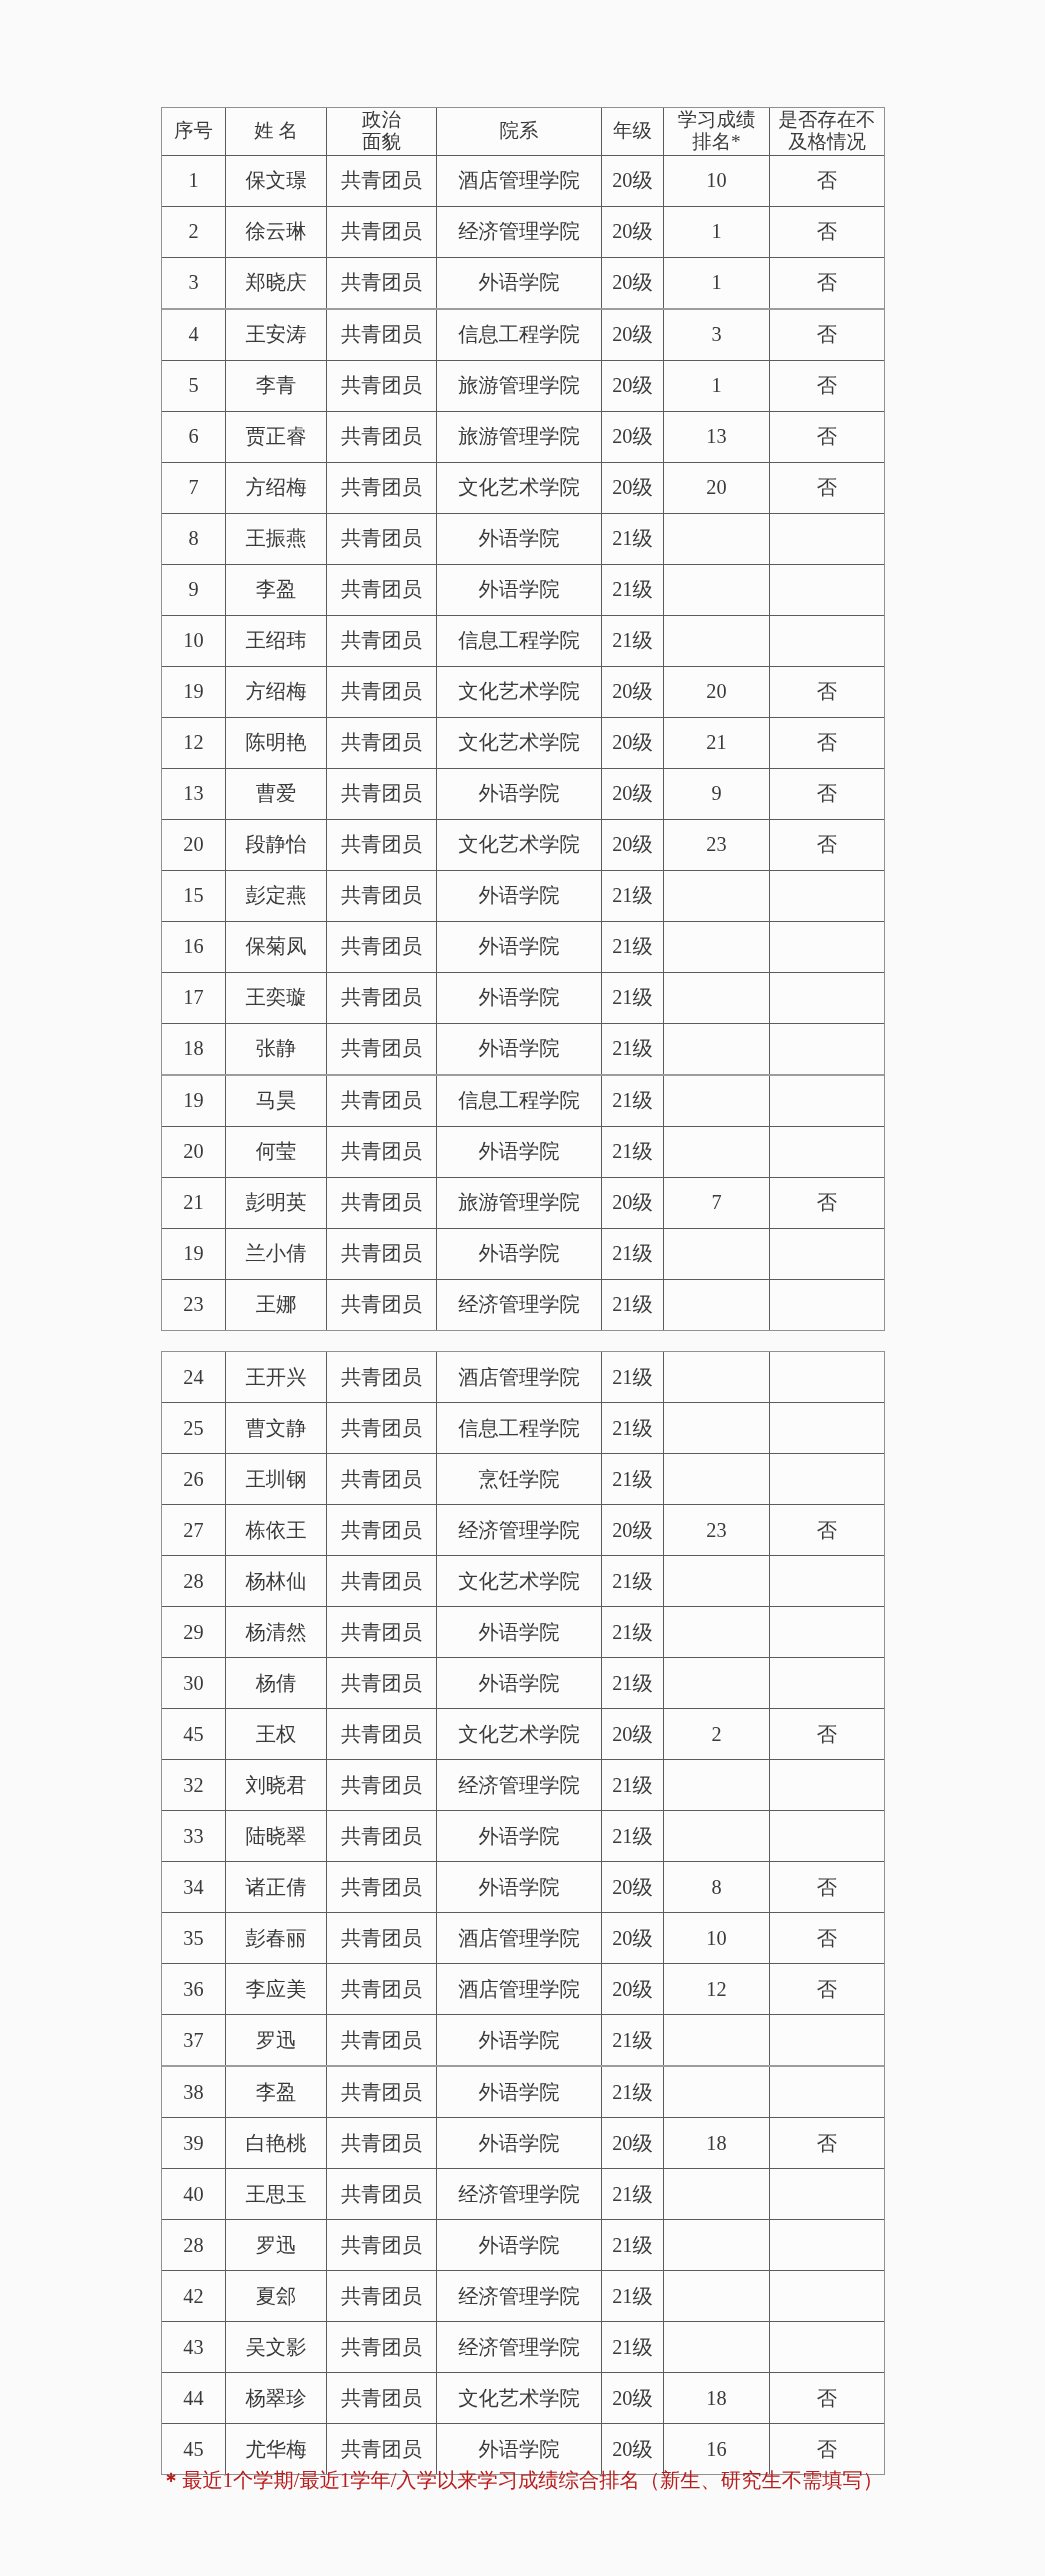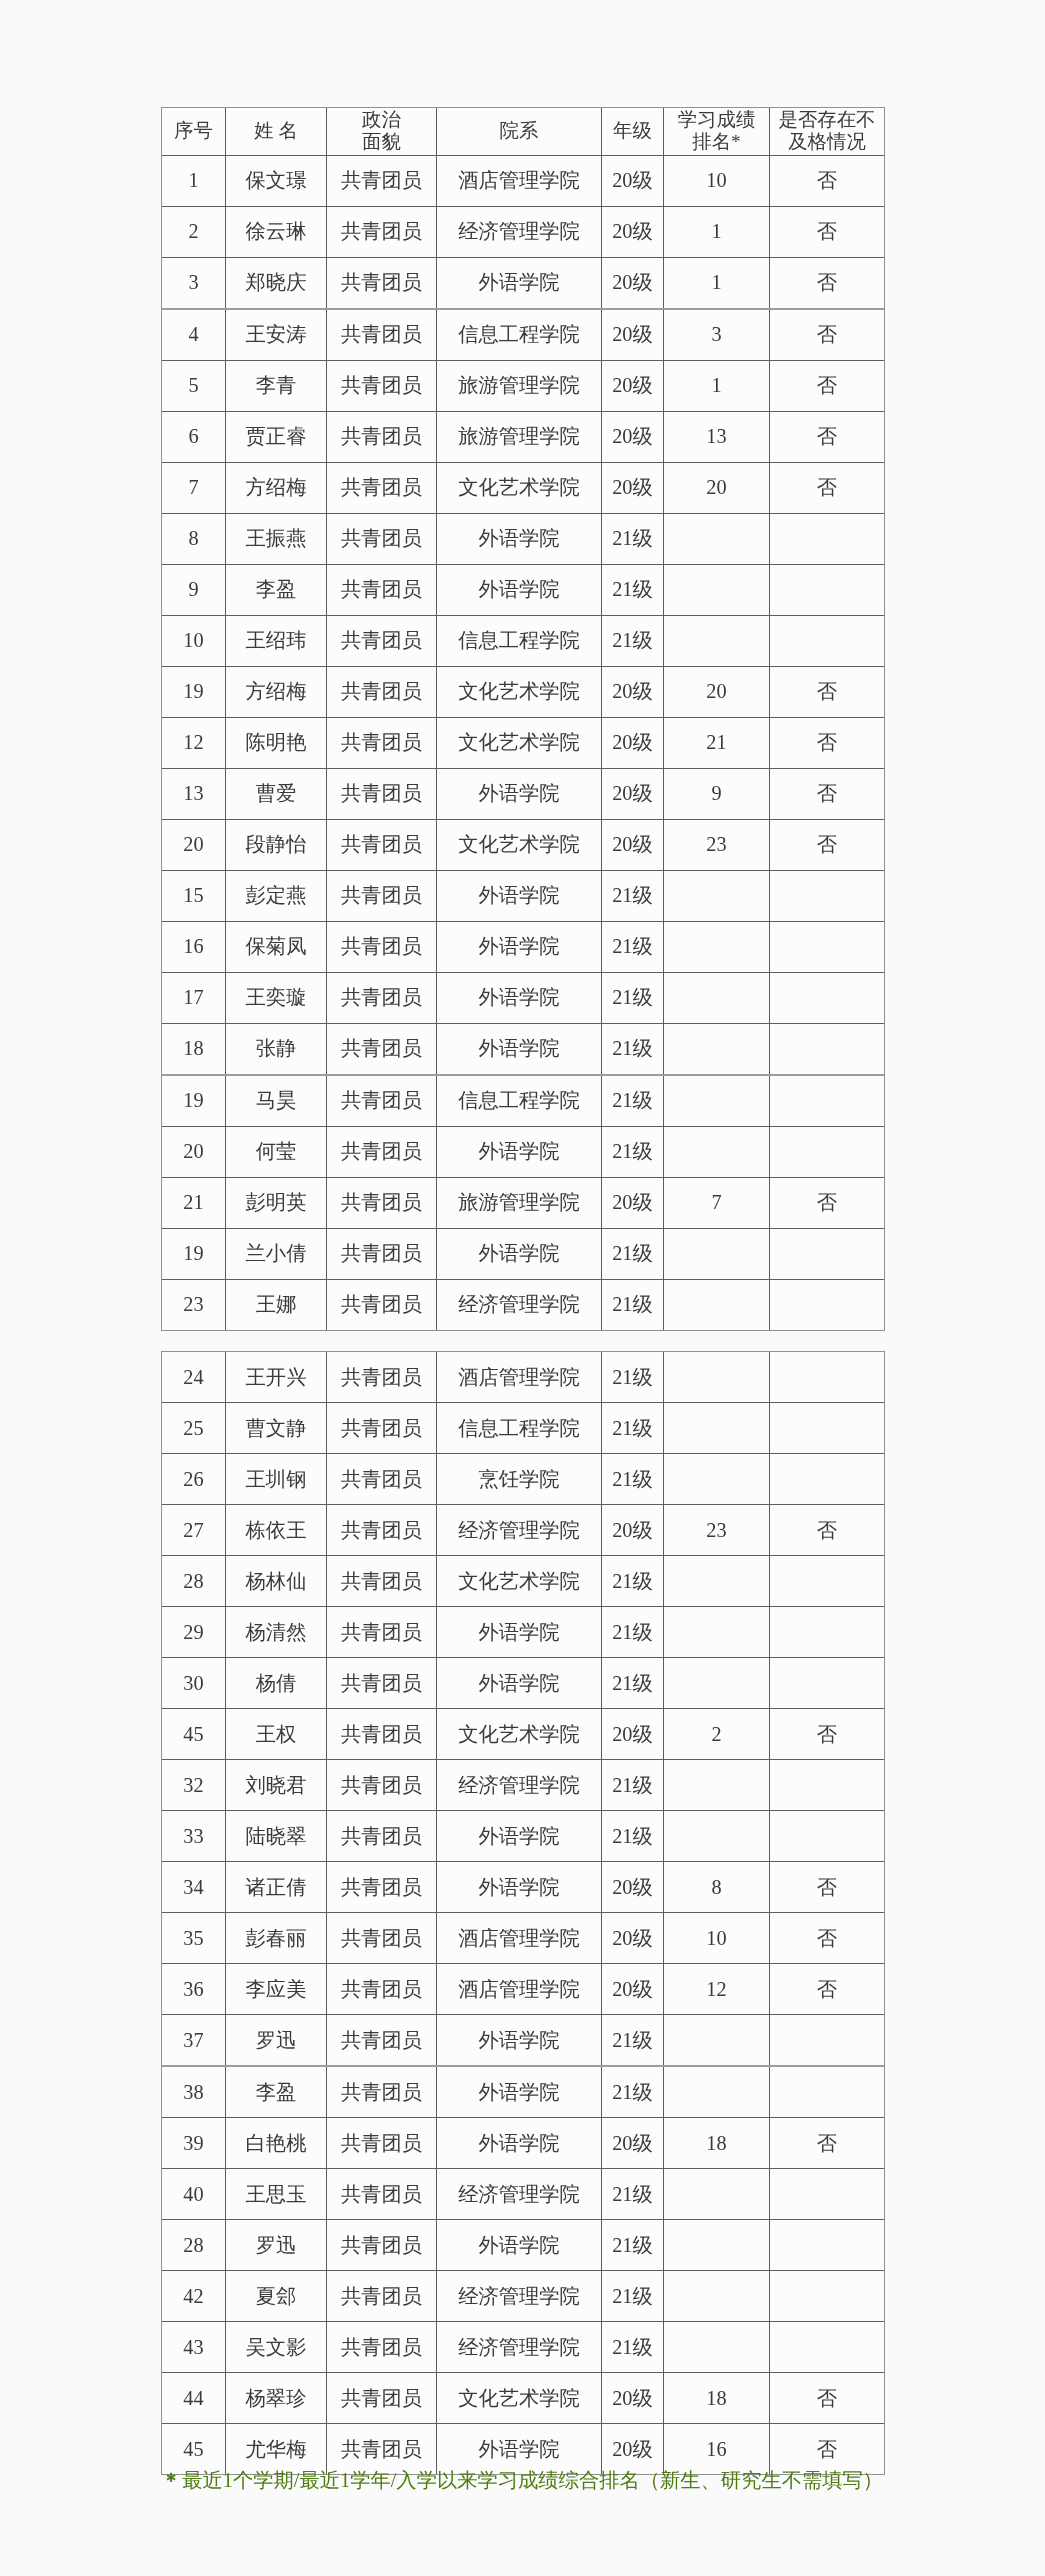--- a/index.html
+++ b/index.html
@@ -35,21 +35,21 @@
     box-sizing:border-box;
   }
   .tcell:last-child{border-right:none;font-family:Liberation Serif, serif;}
   .trow.header .tcell{
     min-height:45px;
     font-size:19.4px;
     line-height:1.15;
   }
   .footnote{
     position:absolute;left:161px;top:2446px;
-    font-size:20.3px;color:#4d7c0f;
+    font-size:20.3px;color:#b91c1c;
     white-space:nowrap;
   }
   .footnote .mark{
     font-weight:bold;
     font-family:"DejaVu Sans","Liberation Sans",sans-serif;
     margin-right:1px;
   }
 </style>
 </head>
 <body>

